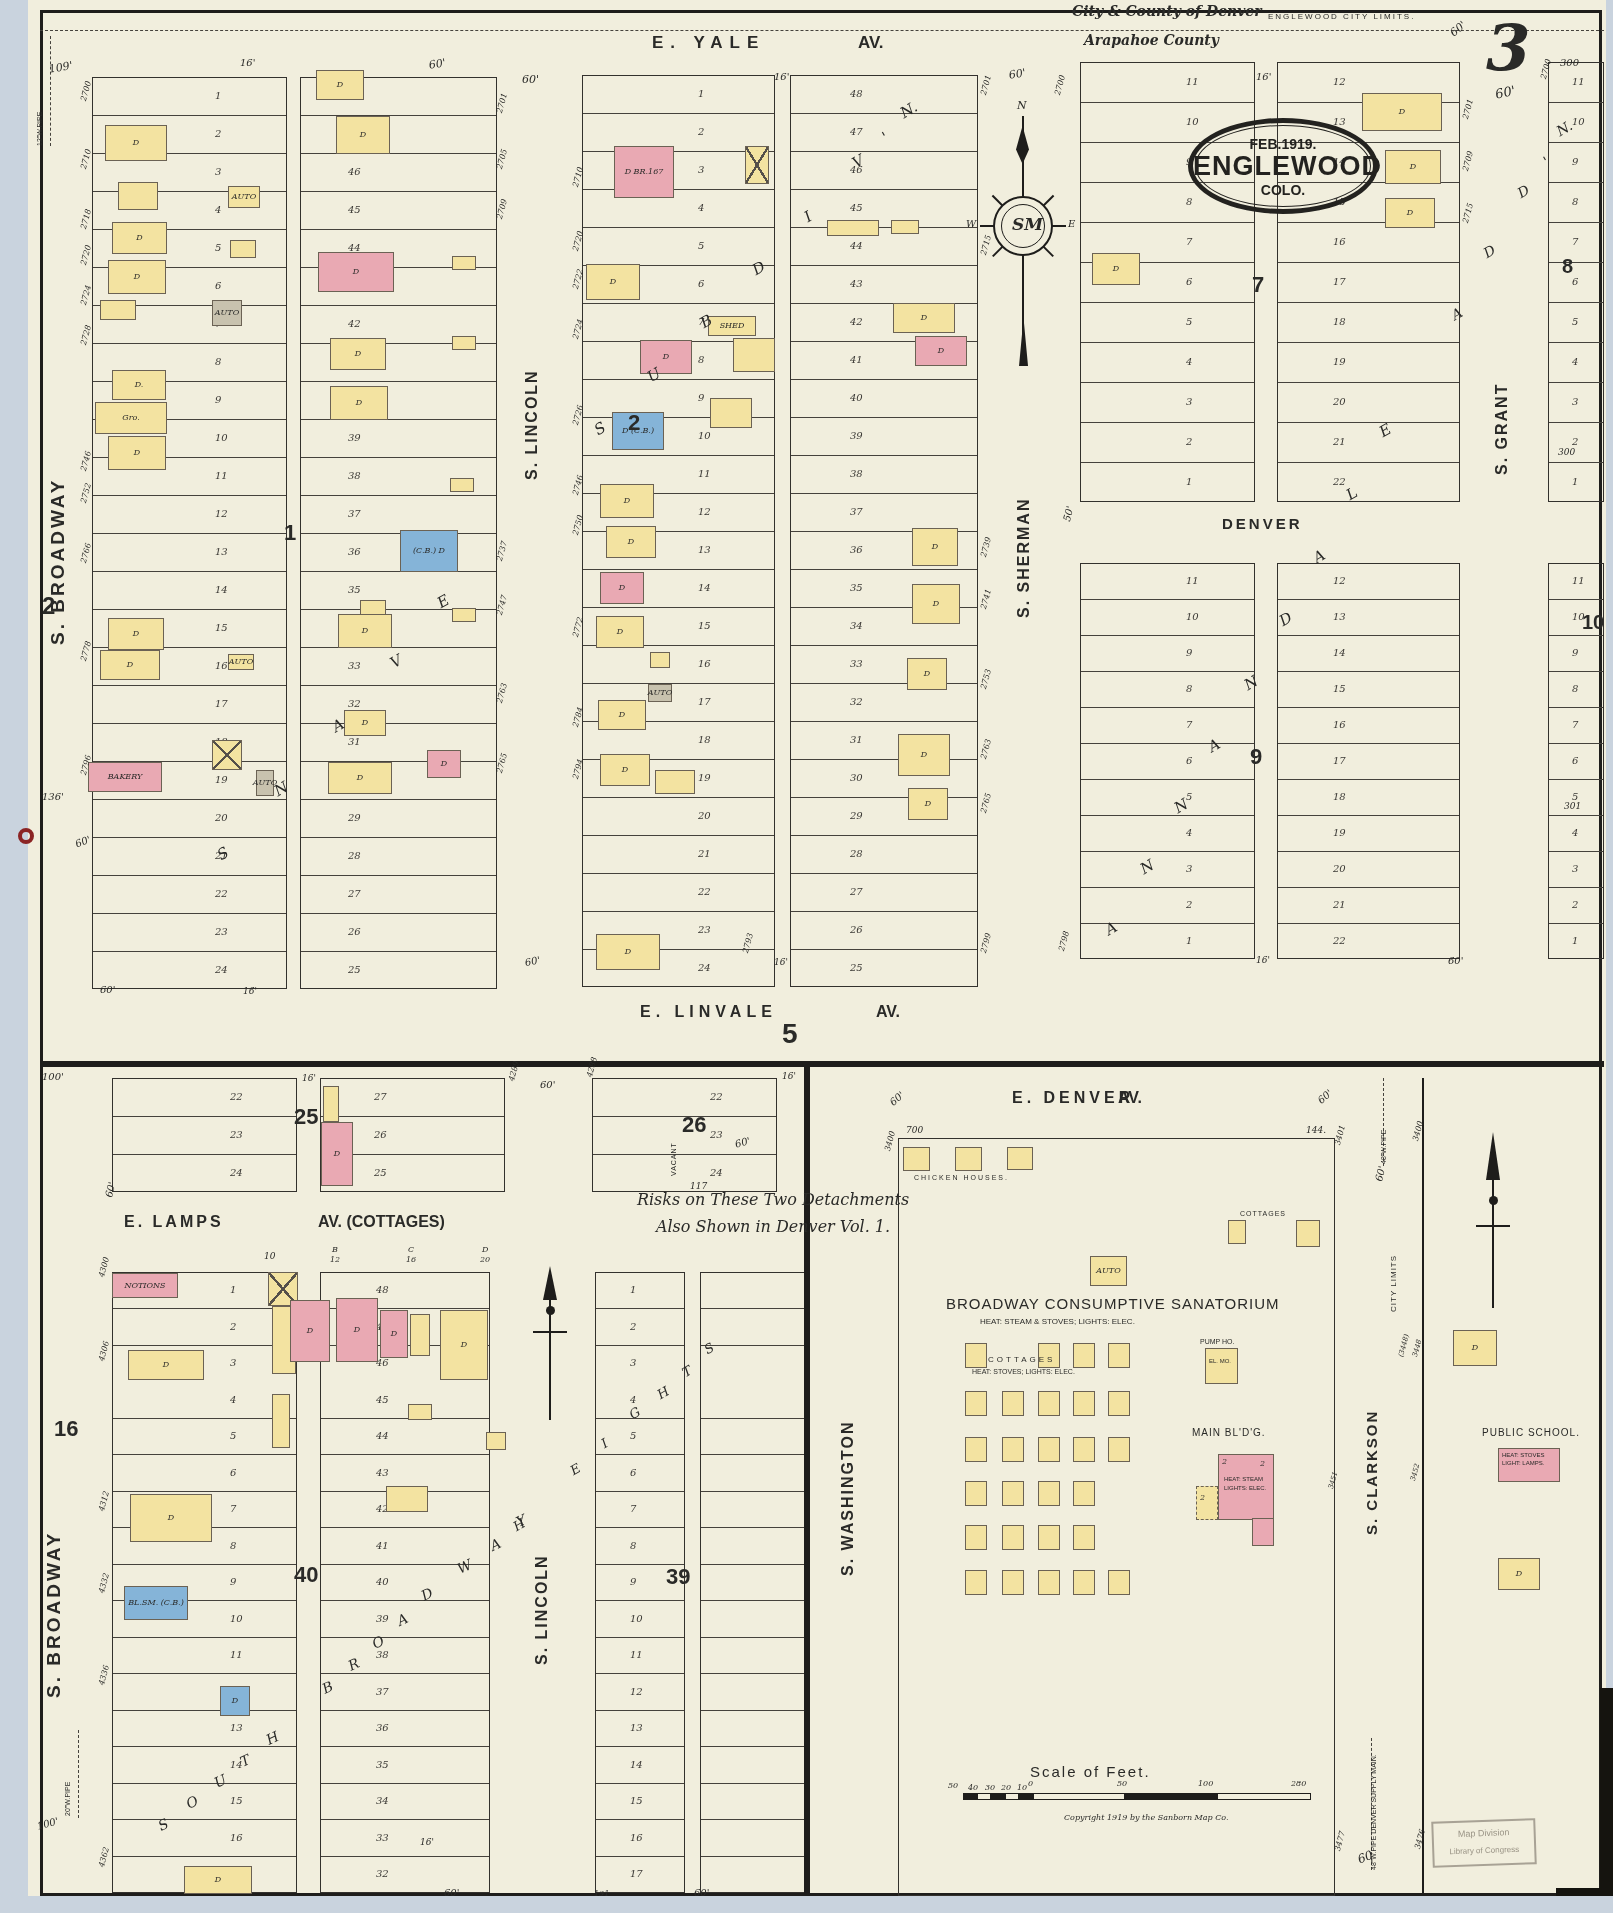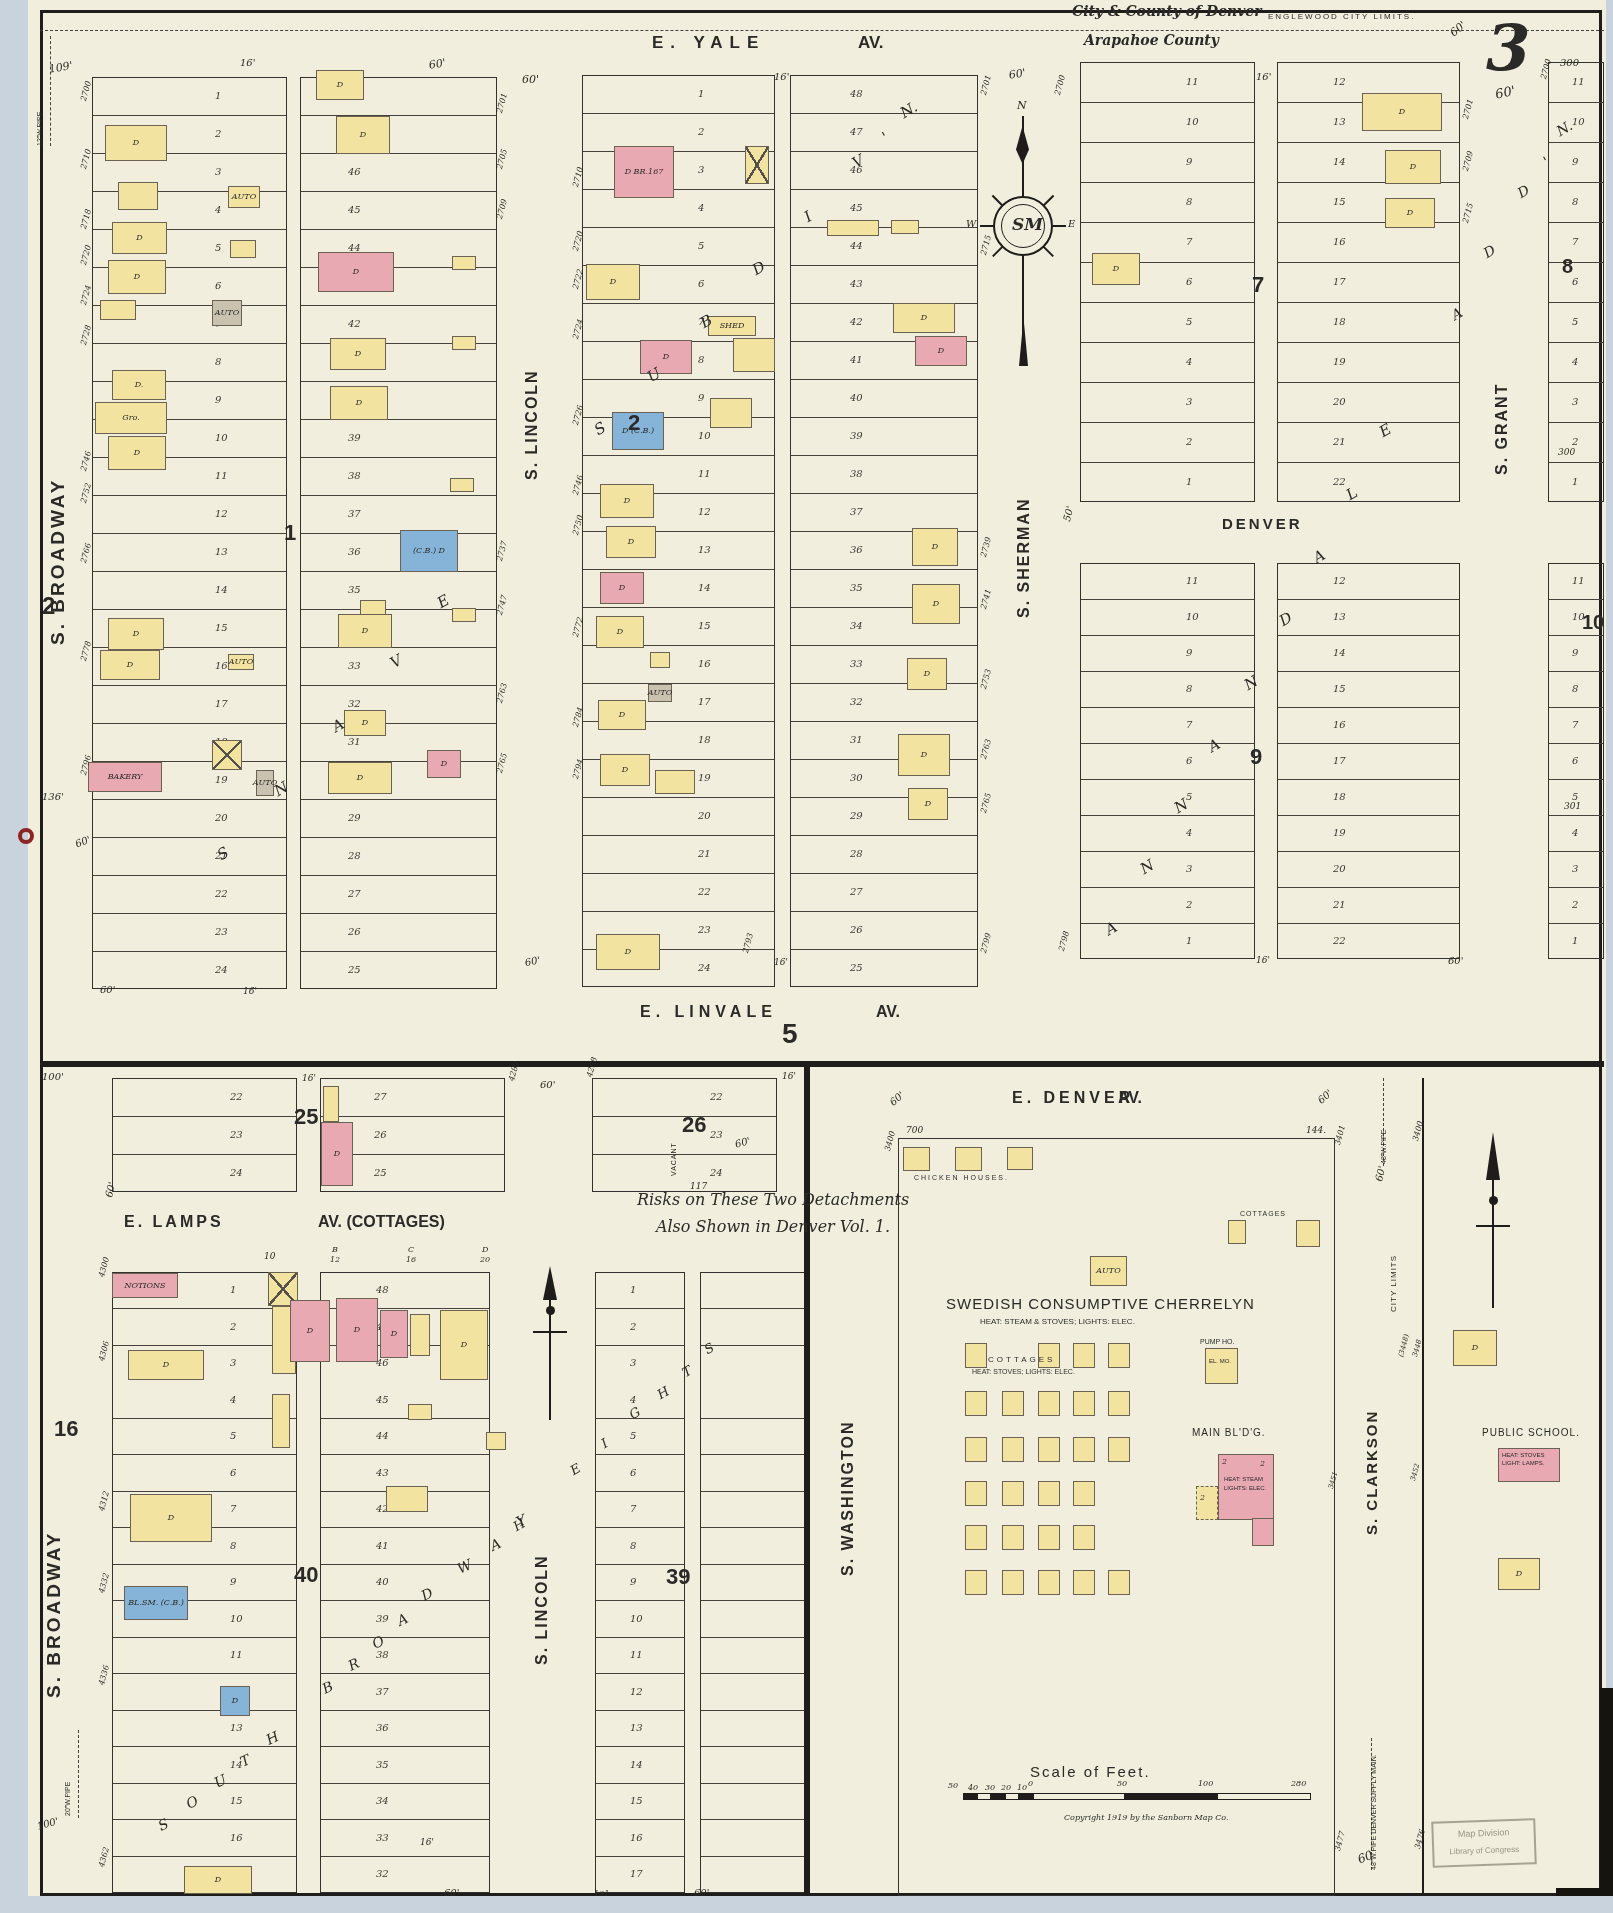--- a/index.html
+++ b/index.html
@@ -670,21 +670,21 @@
       <div class="lbl hand" style="left: 734px; top: 1140px; font-size: 10px; transform: rotate(-15deg);">60'</div>
       <div class="lbl hand" style="left: 888px; top: 1100px; font-size: 10px; transform: rotate(-40deg);">60'</div>
       <div class="lbl hand" style="left: 1316px; top: 1098px; font-size: 10px; transform: rotate(-40deg);">60'</div>
       <div class="lbl hand" style="left: 1374px; top: 1180px; font-size: 10px; transform: rotate(-75deg);">60'</div>
       <div class="lbl hand" style="left: 906px; top: 1126px; font-size: 9px;">700</div>
       <div class="lbl hand" style="left: 1306px; top: 1126px; font-size: 9px;">144.</div>
       <div class="lbl hand" style="left: 884px; top: 1150px; font-size: 8px; transform: rotate(-75deg);">3400</div>
       <div class="lbl hand" style="left: 1334px; top: 1144px; font-size: 8px; transform: rotate(-75deg);">3401</div>
       <div class="lbl hand" style="left: 1412px; top: 1140px; font-size: 8px; transform: rotate(-75deg);">3400</div>
       <div class="lbl" style="left: 914px; top: 1174px; font-size: 7px; letter-spacing: 2px;">CHICKEN  HOUSES.</div>
-      <div class="lbl" style="left: 946px; top: 1296px; font-size: 15px; letter-spacing: 1px;">SWEDISH  CONSUMPTIVE  CHERRELYN</div>
+      <div class="lbl" style="left: 946px; top: 1296px; font-size: 15px; letter-spacing: 1px;">BROADWAY  CONSUMPTIVE  SANATORIUM</div>
       <div class="lbl" style="left: 980px; top: 1318px; font-size: 8px;">HEAT: STEAM &amp; STOVES;  LIGHTS: ELEC.</div>
       <div class="lbl" style="left: 988px; top: 1356px; font-size: 8px; letter-spacing: 3px;">COTTAGES</div>
       <div class="lbl" style="left: 972px; top: 1368px; font-size: 7px;">HEAT: STOVES;  LIGHTS: ELEC.</div>
       <div class="lbl" style="left: 1240px; top: 1210px; font-size: 7px; letter-spacing: 1px;">COTTAGES</div>
       <div class="lbl" style="left: 1200px; top: 1338px; font-size: 7px;">PUMP HO.</div>
       <div class="lbl" style="left: 1209px; top: 1358px; font-size: 6px;">EL. MO.</div>
       <div class="lbl" style="left: 1192px; top: 1428px; font-size: 10px; letter-spacing: 1px;">MAIN  BL'D'G.</div>
       <div class="lbl hand" style="left: 1222px; top: 1458px; font-size: 8px;">2</div>
       <div class="lbl hand" style="left: 1260px; top: 1460px; font-size: 8px;">2</div>
       <div class="lbl hand" style="left: 1200px; top: 1494px; font-size: 8px;">2</div>
@@ -757,20 +757,26 @@
       <div class="lbl hand" style="left: 514px; top: 1516px; font-size: 14px; transform: rotate(-25deg);">Y</div>
       <div class="lbl hand" style="left: 511px; top: 1522px; font-size: 13px; transform: rotate(-30deg);">H</div>
       <div class="lbl hand" style="left: 568px; top: 1466px; font-size: 13px; transform: rotate(-30deg);">E</div>
       <div class="lbl hand" style="left: 599px; top: 1439px; font-size: 13px; transform: rotate(-30deg);">I</div>
       <div class="lbl hand" style="left: 627px; top: 1410px; font-size: 13px; transform: rotate(-30deg);">G</div>
       <div class="lbl hand" style="left: 655px; top: 1390px; font-size: 13px; transform: rotate(-30deg);">H</div>
       <div class="lbl hand" style="left: 680px; top: 1368px; font-size: 13px; transform: rotate(-30deg);">T</div>
       <div class="lbl hand" style="left: 702px; top: 1345px; font-size: 13px; transform: rotate(-30deg);">S</div>
     </div>
 
+  <div class="oval">
+    <div class="inner"></div>
+    <div class="ovaltxt" style="top:14px;font-size:14px;">FEB.1919.</div>
+    <div class="ovaltxt" style="top:30px;font-size:27px;letter-spacing:1px;">ENGLEWOOD</div>
+    <div class="ovaltxt" style="top:60px;font-size:14px;">COLO.</div>
+  </div>
 
   <div>
     <div class="lbl hand" style="left:1017px;top:100px;font-size:11px;">N</div>
     <div class="shaft" style="left:1022px;top:116px;width:1.5px;height:250px;"></div>
     <div style="position:absolute;left:1016px;top:126px;width:13px;height:38px;background:#1e1d1b;clip-path:polygon(50% 0,100% 62%,50% 100%,0 62%);"></div>
     <div style="position:absolute;left:1018px;top:198px;width:9px;height:14px;background:#1e1d1b;clip-path:polygon(50% 0,100% 50%,50% 100%,0 50%);"></div>
     <div class="shaft" style="left:980px;top:225px;width:86px;height:1.5px;"></div>
     <div class="shaft" style="left:980px;top:225px;width:86px;height:1.5px;transform:rotate(45deg);"></div>
     <div class="shaft" style="left:980px;top:225px;width:86px;height:1.5px;transform:rotate(-45deg);"></div>
     <div class="ring" style="left:993px;top:196px;width:60px;height:60px;border:2.5px solid #1e1d1b;background:#f1eedd;"></div>

